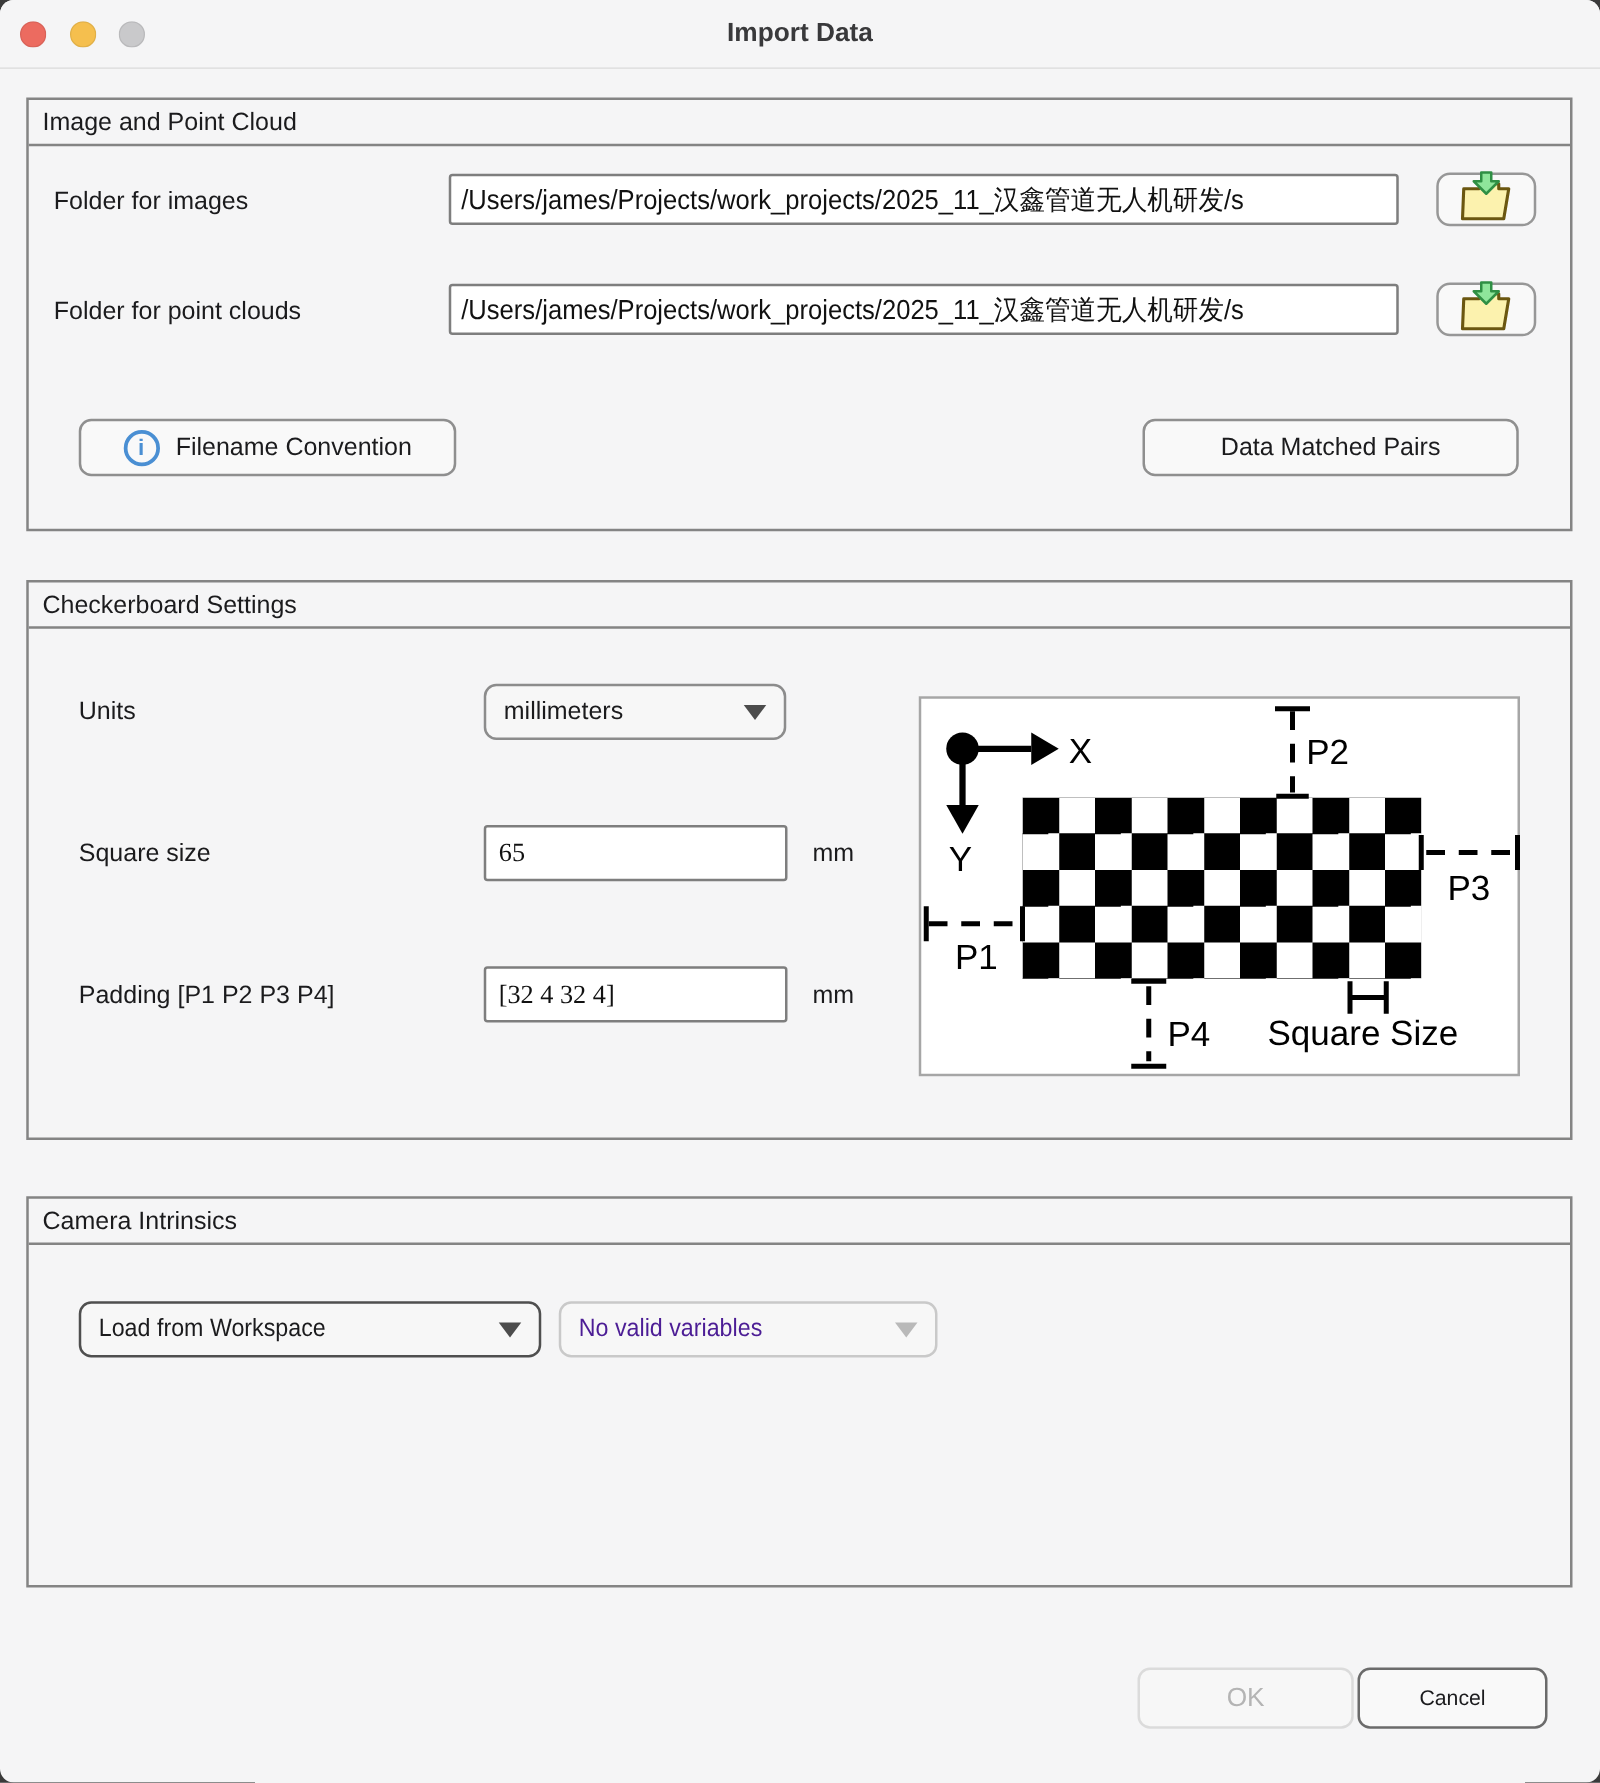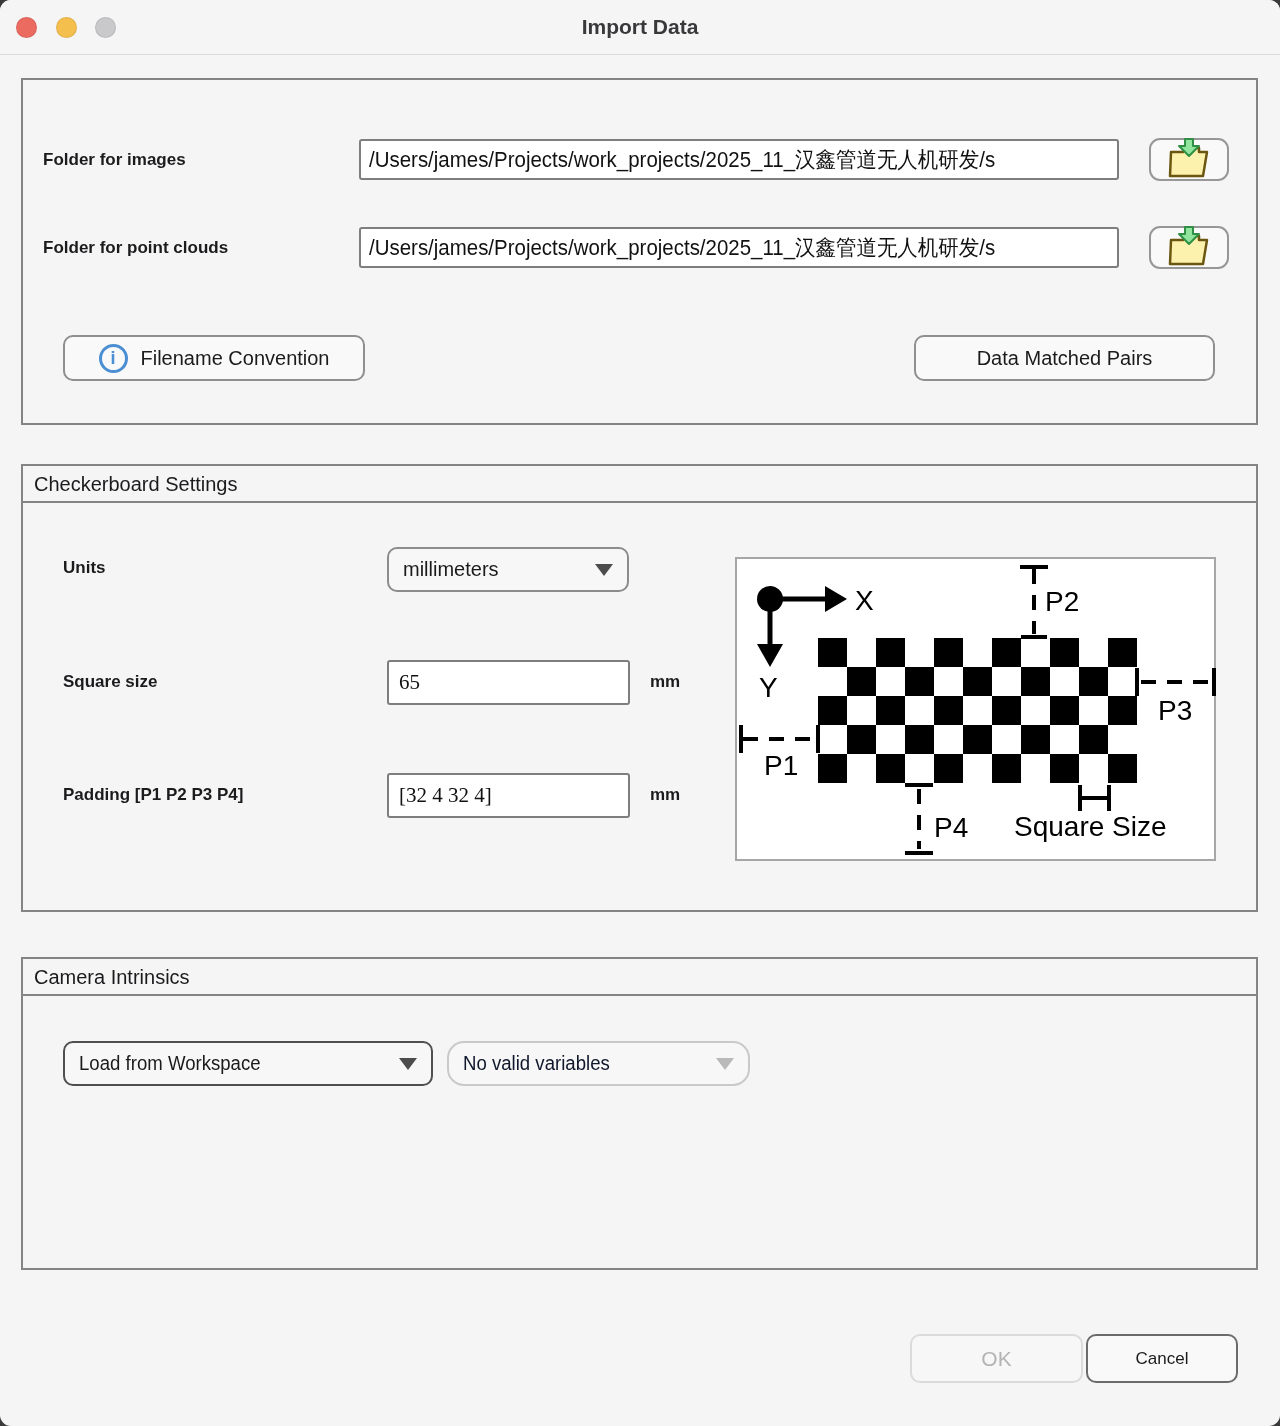--- a/index.html
+++ b/index.html
@@ -25,21 +25,21 @@
 
   
   .panel { position:absolute; left:21px; width:1237px;
            border:2px solid #848484; background:#f5f5f6; }
   #panel-ipc { top:78px;  height:347px; }
   #panel-cb  { top:464px; height:448px; }
   #panel-ci  { top:957px; height:313px; }
   .panel-title { height:37px; line-height:36px; padding-left:11px; font-size:20px;
                  border-bottom:2px solid #848484; color:#1b1b1d; }
 
-  .fld-label { position:absolute; font-size:17px; white-space:nowrap;font-weight:bold; }
+  .fld-label { position:absolute; font-size:20px; white-space:nowrap; }
 
   
   .pathfield { position:absolute; height:41px; width:760px; background:#fff;
                border:2px solid #7e7e7e; border-radius:3px;
                display:flex; align-items:center; padding:0 8px; overflow:hidden; }
   .condensed { white-space:nowrap; transform:scaleX(0.93); transform-origin:left center;
                font-size:22px; color:#111; }
 
   
   .folder-btn { position:absolute; width:80px; height:43px; background:#f9f9f9;
@@ -58,21 +58,21 @@
                display:flex; align-items:center; justify-content:center; margin-right:13px; }
 
   
   .dropdown { position:absolute; height:45px; background:#f7f7f7;
               border:2px solid #8c8c8c; border-radius:10px;
               display:flex; align-items:center; justify-content:space-between;
               padding:0 14px; font-size:20px; cursor:pointer; }
   .dd-tri { width:0; height:0; border-left:9px solid transparent;
             border-right:9px solid transparent; border-top:12px solid #4c4c4c; }
   .dd-dark { border-color:#4f4f4f; }
-  .dd-disabled { border-color:#c9c9c9; color:#0f172a; cursor:default;border-radius:17px; }
+  .dd-disabled { border-color:#c9c9c9; color:#4c1d95; cursor:default; }
   .dd-disabled .dd-tri { border-top-color:#b9b9b9; }
   .dd-cond { transform:scaleX(0.93); transform-origin:left center; white-space:nowrap; }
 
   
   .txt-input { position:absolute; height:45px; width:243px; background:#fff;
                border:2px solid #7e7e7e; border-radius:3px; font-size:21px;
                padding:0 10px; font-family:Liberation Serif, serif; color:#111; }
 
   
   #diagram { position:absolute; left:712px; top:91px; width:481px; height:304px;
@@ -95,20 +95,21 @@
 <div class="window">
 
   <div class="titlebar">
     <span class="light red"></span>
     <span class="light yellow"></span>
     <span class="light gray"></span>
     <div class="window-title">Import Data</div>
   </div>
 
   <section class="panel" id="panel-ipc">
+    <div class="panel-title">Image and Point Cloud</div>
 
     <div class="fld-label" style="left:20px; top:70px;">Folder for images</div>
     <div class="pathfield" style="left:336px; top:59px;">
       <span class="condensed">/Users/james/Projects/work_projects/2025_11_汉鑫管道无人机研发/s</span>
     </div>
     <div class="folder-btn" style="left:1126px; top:58px;">
       <span>
         <svg width="46" height="42" viewBox="0 0 46 42">
           <path d="M5 15 L17 15 L20 11 L33 11 L33 15 L41 15 L37 39 L4 39 Z" fill="#fcf2ae" stroke="#6b5710" stroke-width="2.5" stroke-linejoin="round"></path>
           <path d="M19 2 h8 v7 h6 L23 19 13 9 h6 z" fill="#8fe59b" stroke="#2f8f44" stroke-width="2" stroke-linejoin="round"></path>

